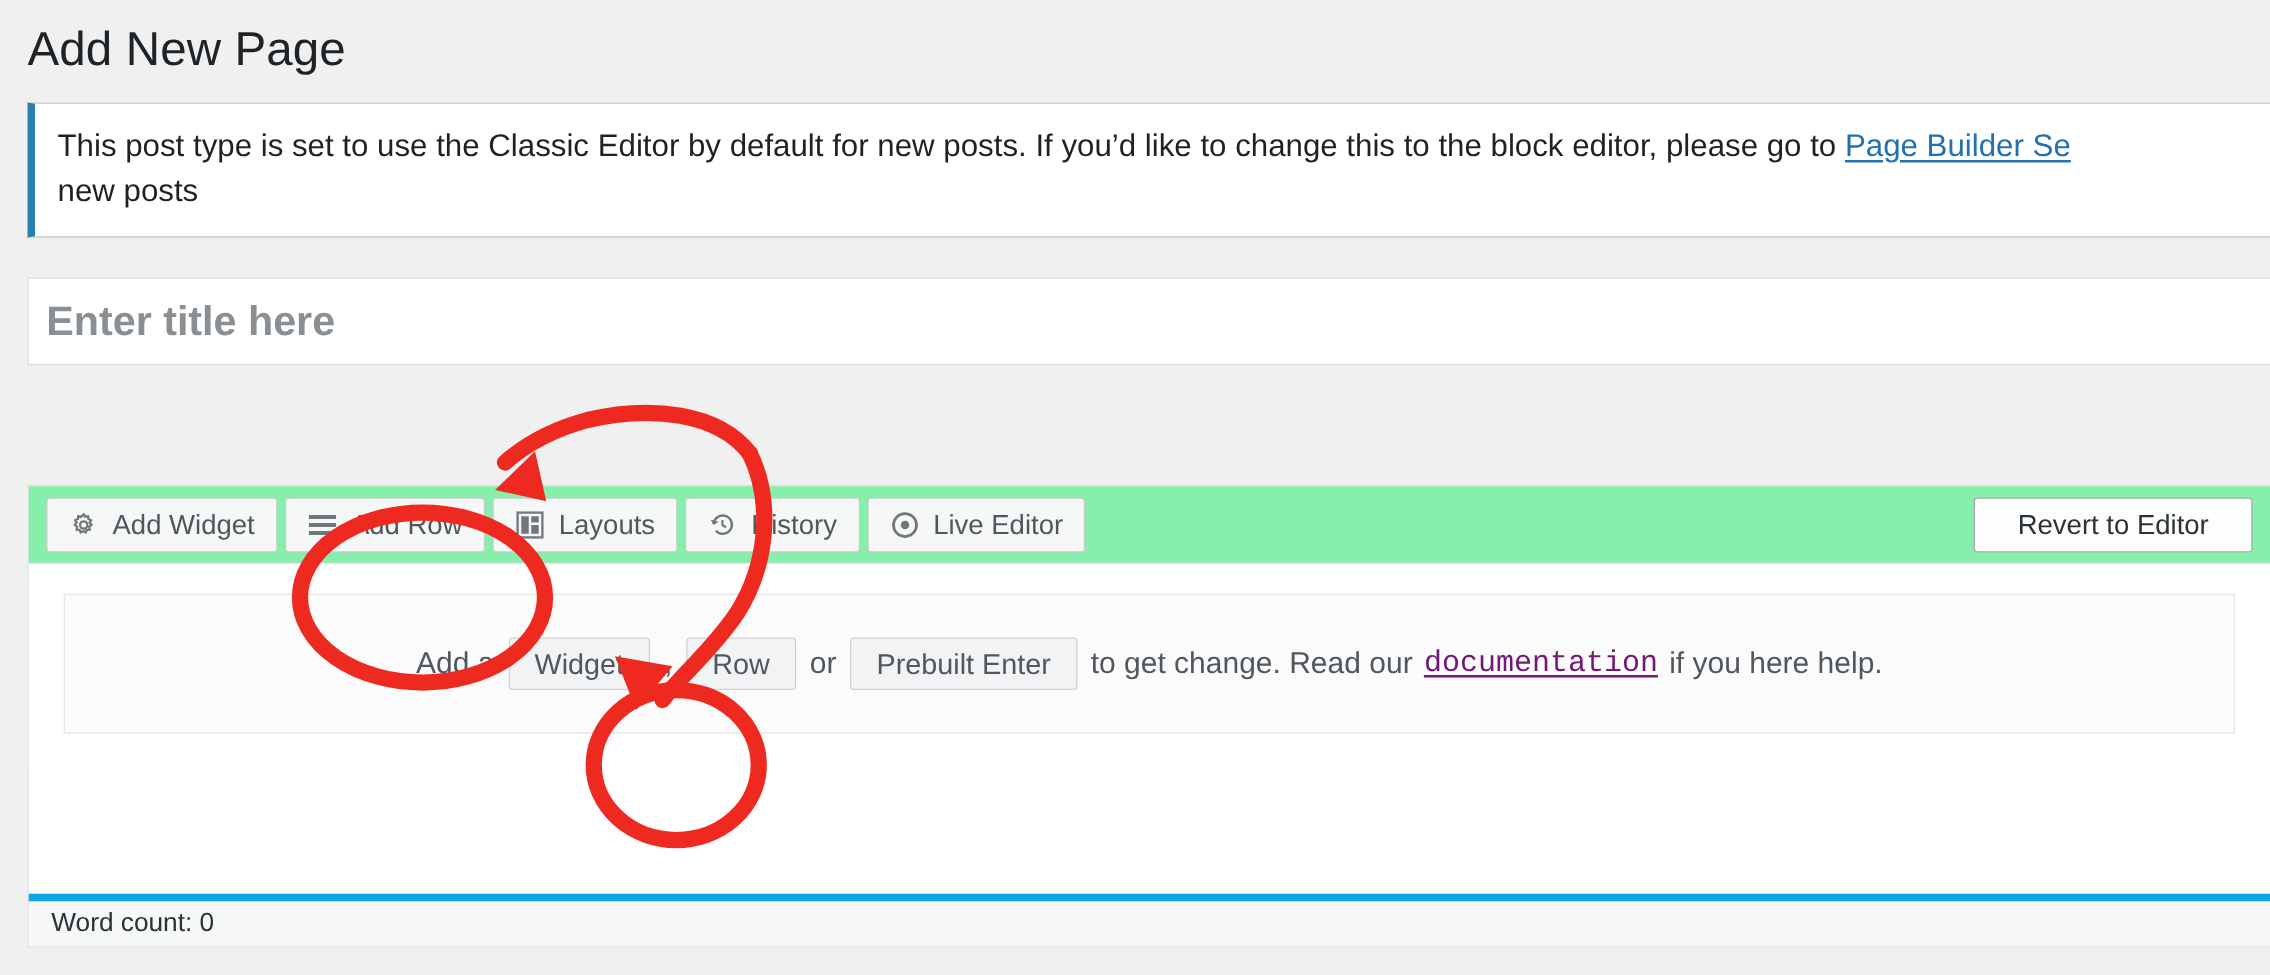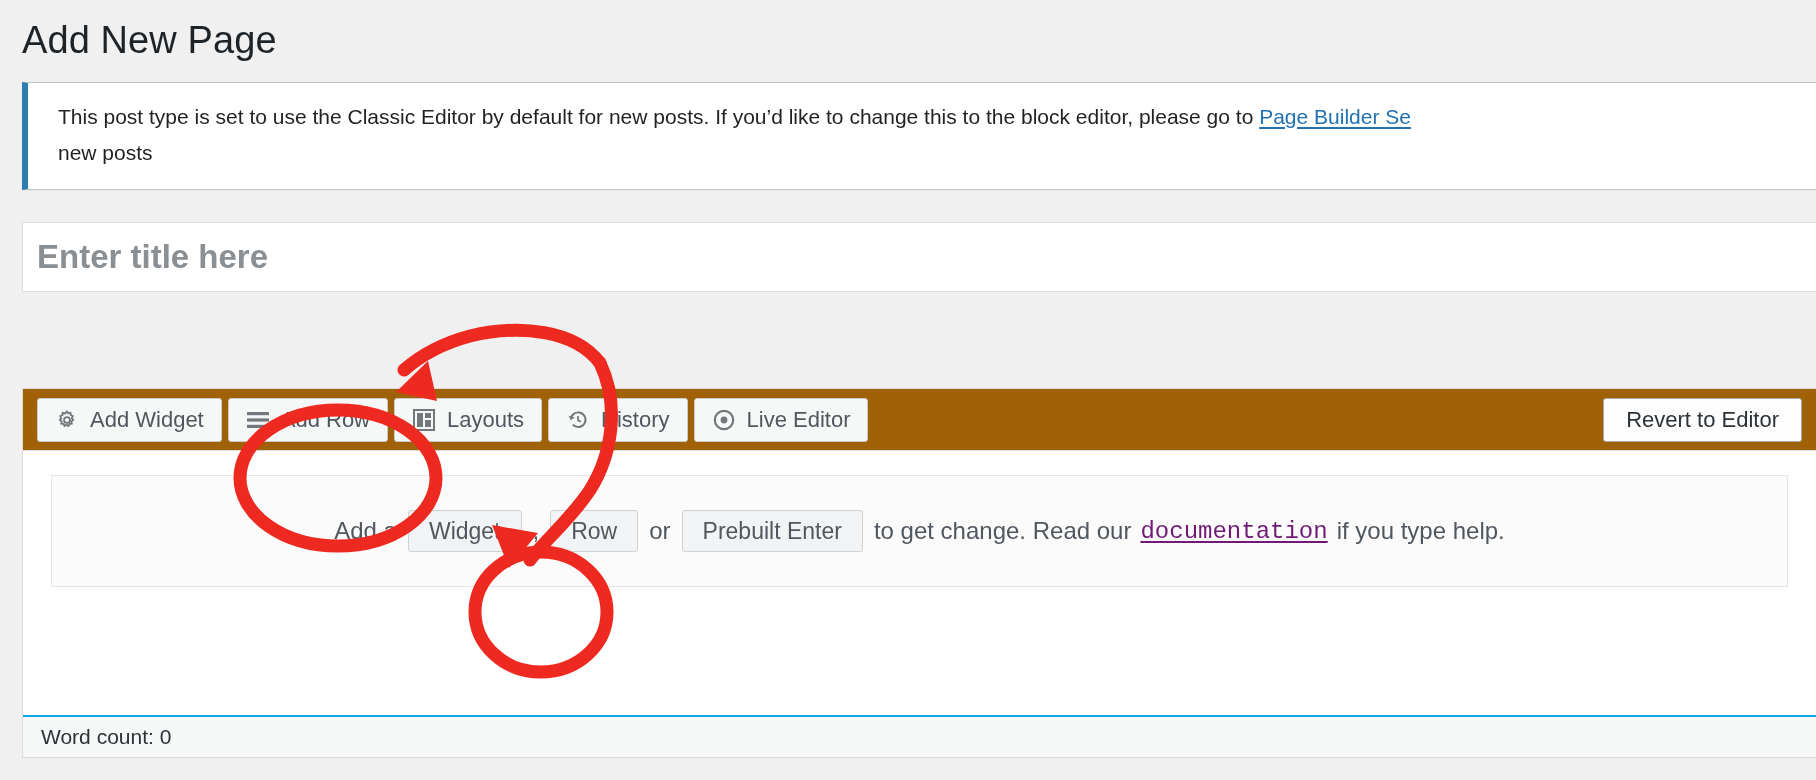--- a/index.html
+++ b/index.html
@@ -36,22 +36,22 @@
     top: 82px;
     right: -1px;
     min-height: 88px;
     background: #ffffff;
     border: 1px solid #c3c4c7;
     border-left: 6px solid #2a7fb0;
     box-sizing: border-box;
     box-shadow: 0 1px 1px rgba(0,0,0,.04);
   }
   .notice-body {
-    padding: 16px 18px 18px 30px;
-    font-size: 21px;
+    padding: 16px 18px 18px 18px;
+    font-size: 25px;
     line-height: 36px;
     color: #1f2124;
   }
   .notice-body .bold {
     font-weight: normal;
   }
   .notice-link {
     color: #2271b1;
     text-decoration: underline;
     text-underline-offset: 3px;
@@ -94,21 +94,21 @@
     bottom: 22px;
     background: #ffffff;
     border: 1px solid #dcdcde;
     box-sizing: border-box;
   }
 
   
   .toolbar {
     position: relative;
     height: 62px;
-    background: #a16207;
+    background: #86efac;
     border-bottom: 1px solid #dcdcde;
     display: flex;
     align-items: center;
     padding: 0 14px;
     box-sizing: border-box;
   }
   .tb-left {
     display: flex;
     align-items: center;
     gap: 6px;
@@ -140,21 +140,21 @@
     justify-content: center;
     width: 24px;
     height: 24px;
     color: #72777c;
     flex: none;
   }
   .tb-btn.plain {
     background: #fdfdfd;
     border-color: #a7aaad;
     color: #2c3338;
-    padding: 0 22px;
+    padding: 0 34px;
   }
 
   
   .stage {
     position: relative;
     padding: 24px 28px 0 28px;
     background: #ffffff;
     height: 162px;
     box-sizing: border-box;
   }
@@ -201,21 +201,21 @@
   }
 
   
   .statusbar {
     position: absolute;
     left: 0;
     right: 0;
     bottom: 0;
     height: 42px;
     background: #f6f7f7;
-    border-top: 2px solid #0ea5e9;
+    border-top: 6px solid #0ea5e9;
     display: flex;
     align-items: center;
     padding-left: 18px;
     font-size: 21px;
     color: #2c3338;
     box-sizing: border-box;
   }
 
   
   #annotations {
@@ -315,21 +315,21 @@
       <div class="empty-box">
         <div class="empty-line">
           <span class="txt">Add a</span>
           <button class="chip">Widget</button>
           <span class="txt">,</span>
           <button class="chip">Row</button>
           <span class="txt">or</span>
           <button class="chip">Prebuilt Enter</button>
           <span class="txt">to get change. Read our</span>
           <a class="doc-link" href="#">documentation</a>
-          <span class="txt">if you type help.</span>
+          <span class="txt">if you here help.</span>
         </div>
       </div>
     </div>
 
     <div class="statusbar">
       <span>Word count: 0</span>
     </div>
   </div>
 
   <svg id="annotations" viewBox="0 0 1816 780">

